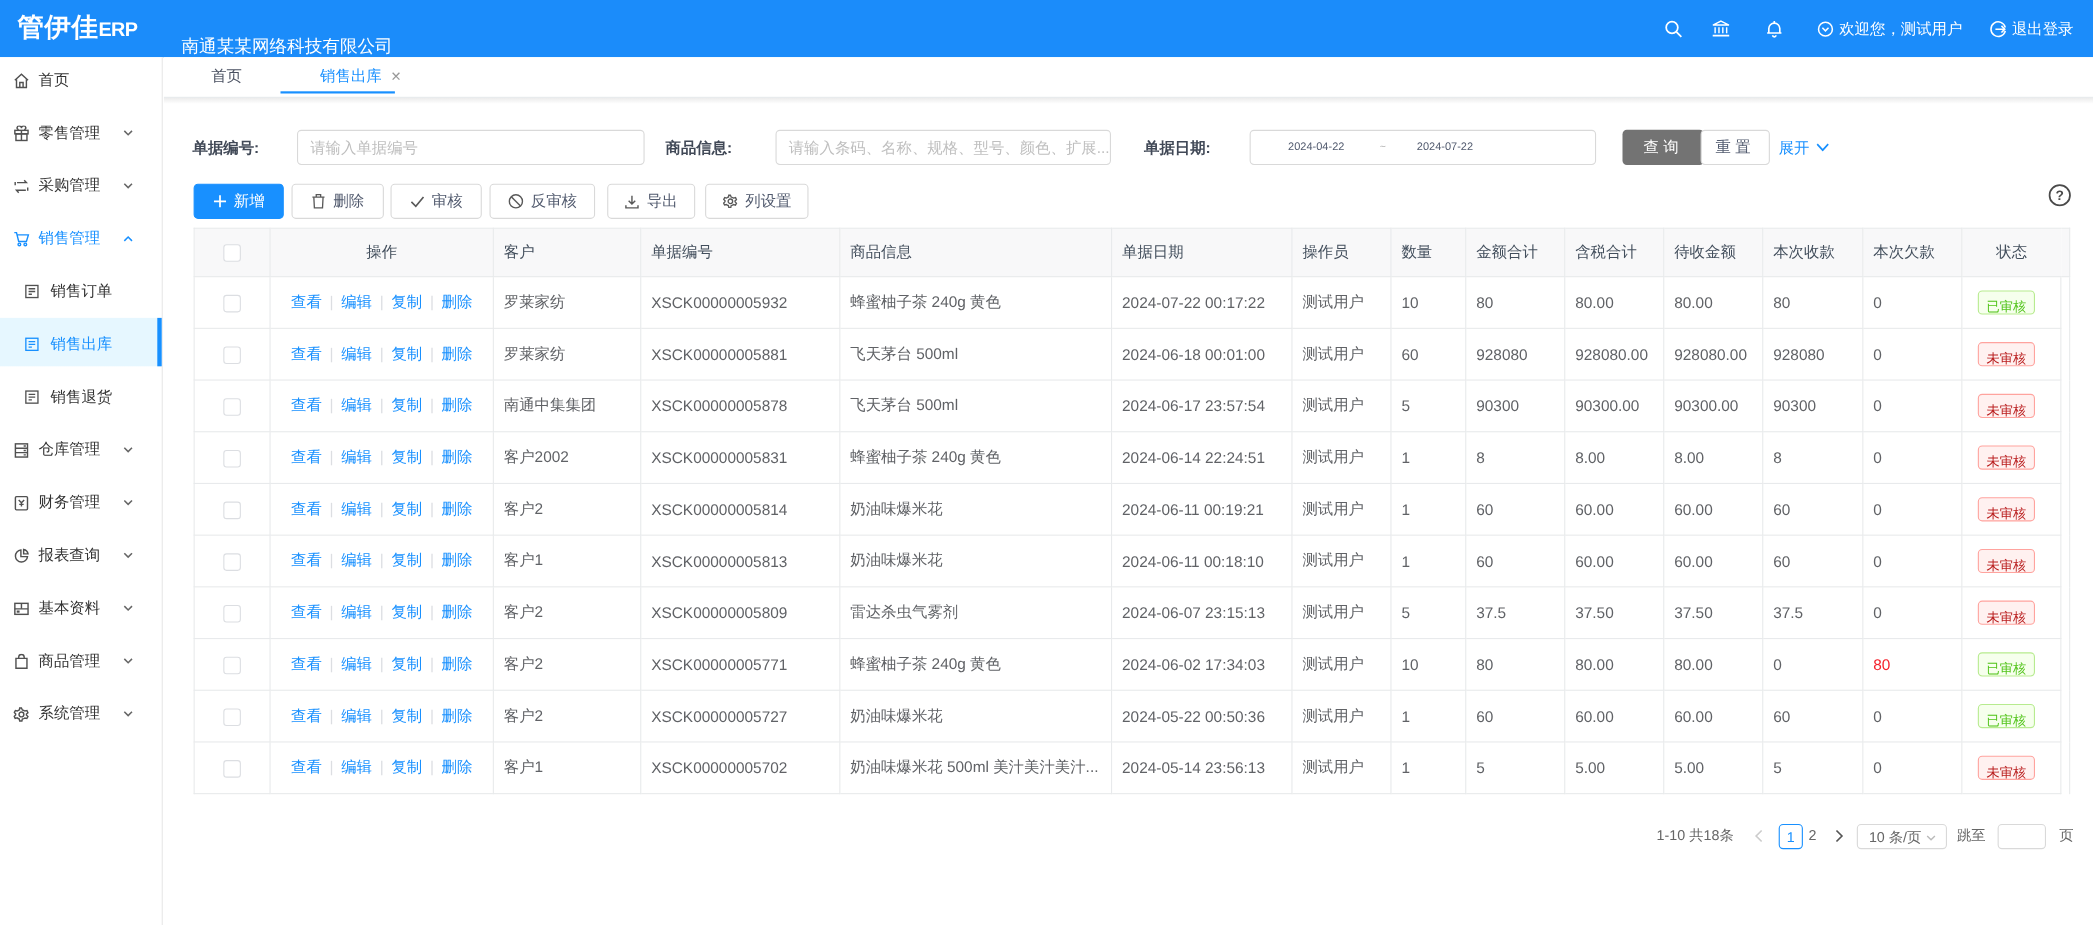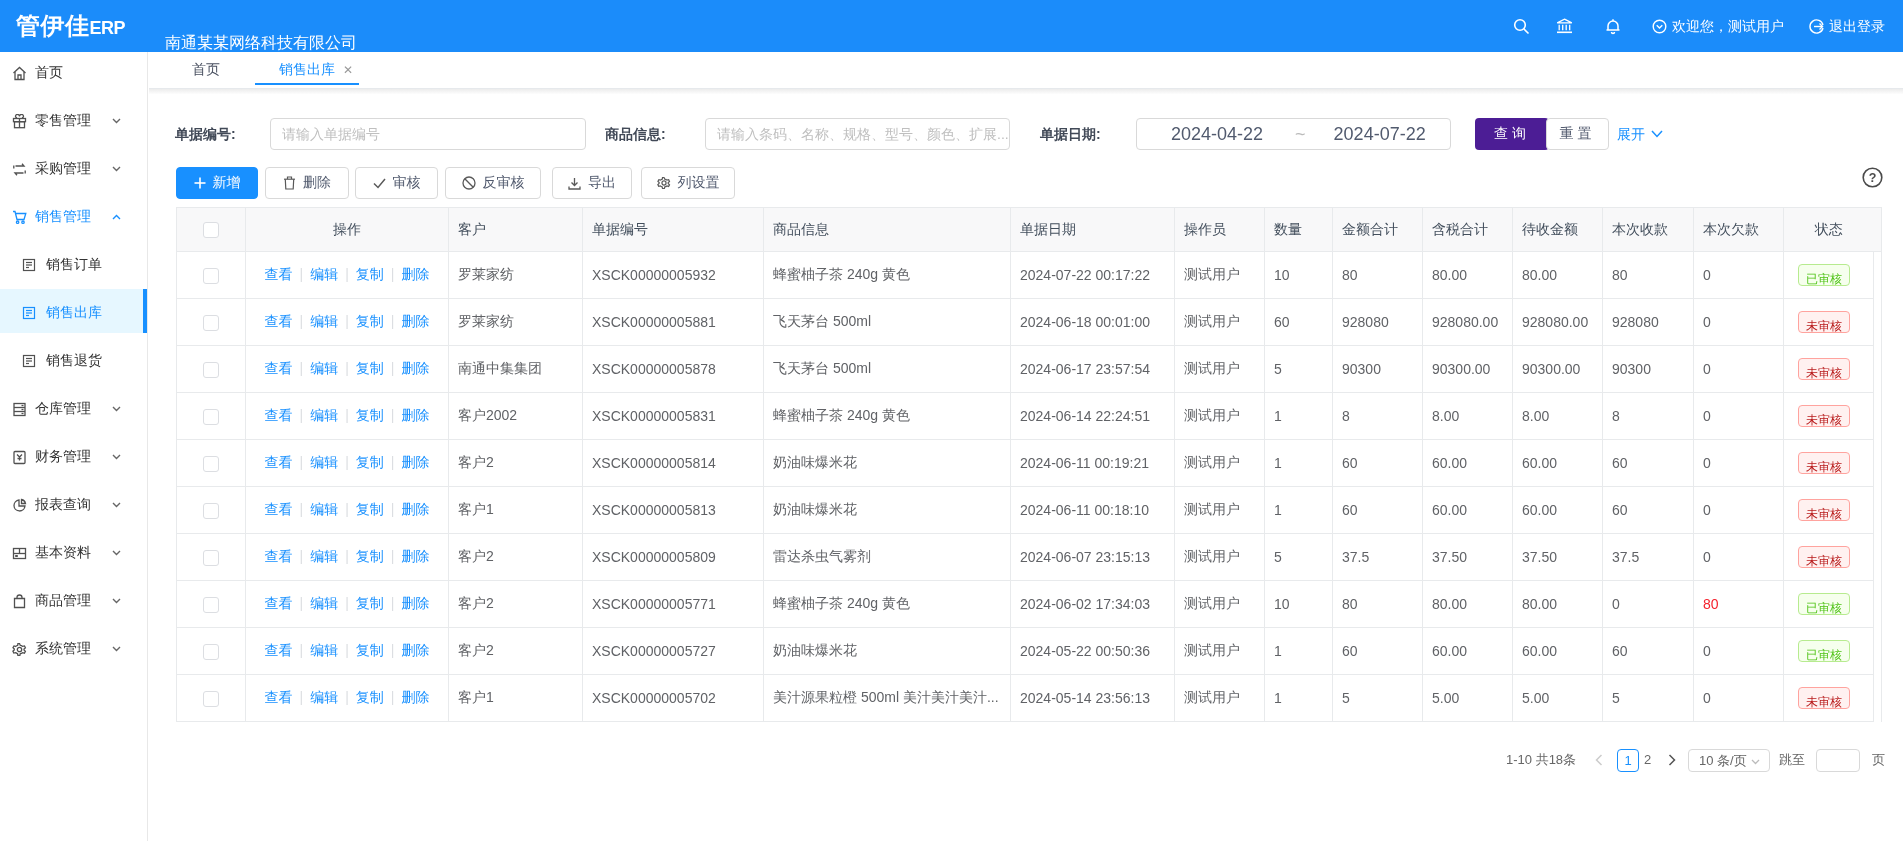--- a/index.html
+++ b/index.html
@@ -26,28 +26,28 @@
 
 .tabbar{position:absolute;left:149px;top:52px;width:1754px;height:37px;background:#fff;border-bottom:1px solid #e6e9ec;}
 .tabbar .tab{position:absolute;top:0;height:35px;line-height:35px;font-size:14px;color:#495060;}
 .tabbar .tab.act{color:#1890ff;}
 .tabbar .ink{position:absolute;left:106px;bottom:3px;width:104px;height:2px;background:#1890ff;}
 .tabx{color:#999;font-size:12px;margin-left:8px;}
 .shadowstrip{position:absolute;left:149px;top:89px;width:1754px;height:5px;background:linear-gradient(#ececec,#fdfdfd);}
 
 .flabel{position:absolute;top:118px;height:32px;line-height:32px;font-size:14px;color:#414957;font-weight:600;}
 .finput{position:absolute;top:118px;height:32px;border:1px solid #d9d9d9;border-radius:4px;background:#fff;font-size:14px;color:#bfbfbf;line-height:30px;padding-left:11px;white-space:nowrap;overflow:hidden;}
-.fdate{position:absolute;top:118px;height:32px;border:1px solid #d9d9d9;border-radius:4px;background:#fff;font-size:18px;color:#515a6e;line-height:30px;display:flex;}
+.fdate{position:absolute;top:118px;height:32px;border:1px solid #d9d9d9;border-radius:4px;background:#fff;font-size:10px;color:#515a6e;line-height:30px;display:flex;}
 .fdate .d1{margin-left:34px;}.fdate .d2{margin-left:28px;}
 .fdate .tilde{margin-left:32px;color:#bbb;}
 .btn{position:absolute;top:167px;height:32px;border:1px solid #d9d9d9;border-radius:4px;background:#fff;font-size:14px;color:#515a6e;display:flex;align-items:center;justify-content:center;}
 .btn svg{margin-right:7px;}
 .btn.primary{background:#1890ff;border-color:#1890ff;color:#fff;}
 .qbtn{position:absolute;top:118px;height:32px;border-radius:4px;font-size:14px;display:flex;align-items:center;justify-content:center;}
-#btnQuery{left:1475px;width:74px;background:#4c1d95;color:#fff;letter-spacing:4px;}
+#btnQuery{left:1475px;width:74px;background:#737373;color:#fff;letter-spacing:4px;}
 #btnReset{left:1546px;width:63px;border:1px solid #d9d9d9;background:#fff;color:#515a6e;letter-spacing:4px;}
 .expand{position:absolute;left:1617px;top:118px;height:32px;line-height:32px;color:#1890ff;font-size:14px;}
 
 .twrap{position:absolute;left:176px;top:207px;width:1705px;}
 table{border-collapse:collapse;table-layout:fixed;width:1705px;font-size:14px;}
 th{height:44px;background:#f8f8f9;border:1px solid #e8eaec;border-left:none;font-weight:400;color:#424e5c;text-align:left;padding:0 0 0 9px;}
 th:first-child{border-left:1px solid #e8eaec;}
 th.c{text-align:center;padding:0;}
 td{height:47px;border-bottom:1px solid #e8eaec;border-right:1px solid #e8eaec;color:#606266;padding:0 0 0 9px;overflow:hidden;white-space:nowrap;}
 td:first-child{border-left:1px solid #e8eaec;}
@@ -194,21 +194,21 @@
           </svg></span></div>
   <div class="mi"><svg width="15" height="15" viewBox="0 0 15 15" fill="none" stroke="#515151" stroke-width="1.3">
           <circle cx="7.5" cy="7.5" r="2.2"></circle>
           <path d="M7.5 1.6 L8.3 3.4 A4.3 4.3 0 0 1 10.6 4.4 L12.5 3.9 L13.4 5.9 L12 7.1 A4.3 4.3 0 0 1 12 8 L13.4 9.4 L12.4 11.2 L10.6 10.7 A4.3 4.3 0 0 1 8.3 11.7 L7.9 13.4 L5.9 13.4 L5.5 11.6 A4.3 4.3 0 0 1 3.6 10.6 L1.8 11.1 L0.9 9.2 L2.2 7.9 A4.3 4.3 0 0 1 2.3 7 L1 5.7 L2 3.9 L3.8 4.4 A4.3 4.3 0 0 1 5.7 3.3 L5.9 1.6 Z"></path>
         </svg>系统管理<span class="arr"><svg width="9" height="6" viewBox="0 0 9 6" fill="none" stroke="#666" stroke-width="1.4">
             <polyline points="1,1 4.5,4.5 8,1"></polyline>
           </svg></span></div>
 </div>
 <div class="tabbar">
   <span class="tab" style="left:43px;">首页</span>
-  <span class="tab act" style="left:130px;">销售出库<span class="tabx">✕</span></span>
+  <span class="tab act" style="left:142px;">销售出库<span class="tabx">✕</span></span>
   <div class="ink"></div>
 </div>
 <div class="shadowstrip"></div>
 <div class="flabel" style="left:175px;">单据编号:</div>
 <div class="finput" style="left:270px;width:316px;">请输入单据编号</div>
 <div class="flabel" style="left:605px;">商品信息:</div>
 <div class="finput" style="left:705px;width:305px;">请输入条码、名称、规格、型号、颜色、扩展...</div>
 <div class="flabel" style="left:1040px;">单据日期:</div>
 <div class="fdate" style="left:1136px;width:315px;">
       <span class="d1">2024-04-22</span>
@@ -436,21 +436,21 @@
             <td>60</td>
             <td>0</td>
             <td class="c" style="padding-right:9px;"><span class="tag g">已审核</span></td>
             <td class="gut"></td>
           </tr>
 <tr>
             <td class="c"><span class="cb"></span></td>
             <td class="c"><a class="op">查看</a><span class="sep">|</span><a class="op">编辑</a><span class="sep">|</span><a class="op">复制</a><span class="sep">|</span><a class="op">删除</a></td>
             <td>客户1</td>
             <td>XSCK00000005702</td>
-            <td>美汁源果粒橙 500ml 美汁美汁美汁...</td>
+            <td>奶油味爆米花 500ml 美汁美汁美汁...</td>
             <td>2024-05-14 23:56:13</td>
             <td>测试用户</td>
             <td>1</td>
             <td>5</td>
             <td>5.00</td>
             <td>5.00</td>
             <td>5</td>
             <td>0</td>
             <td class="c" style="padding-right:9px;"><span class="tag r">未审核</span></td>
             <td class="gut"></td>

